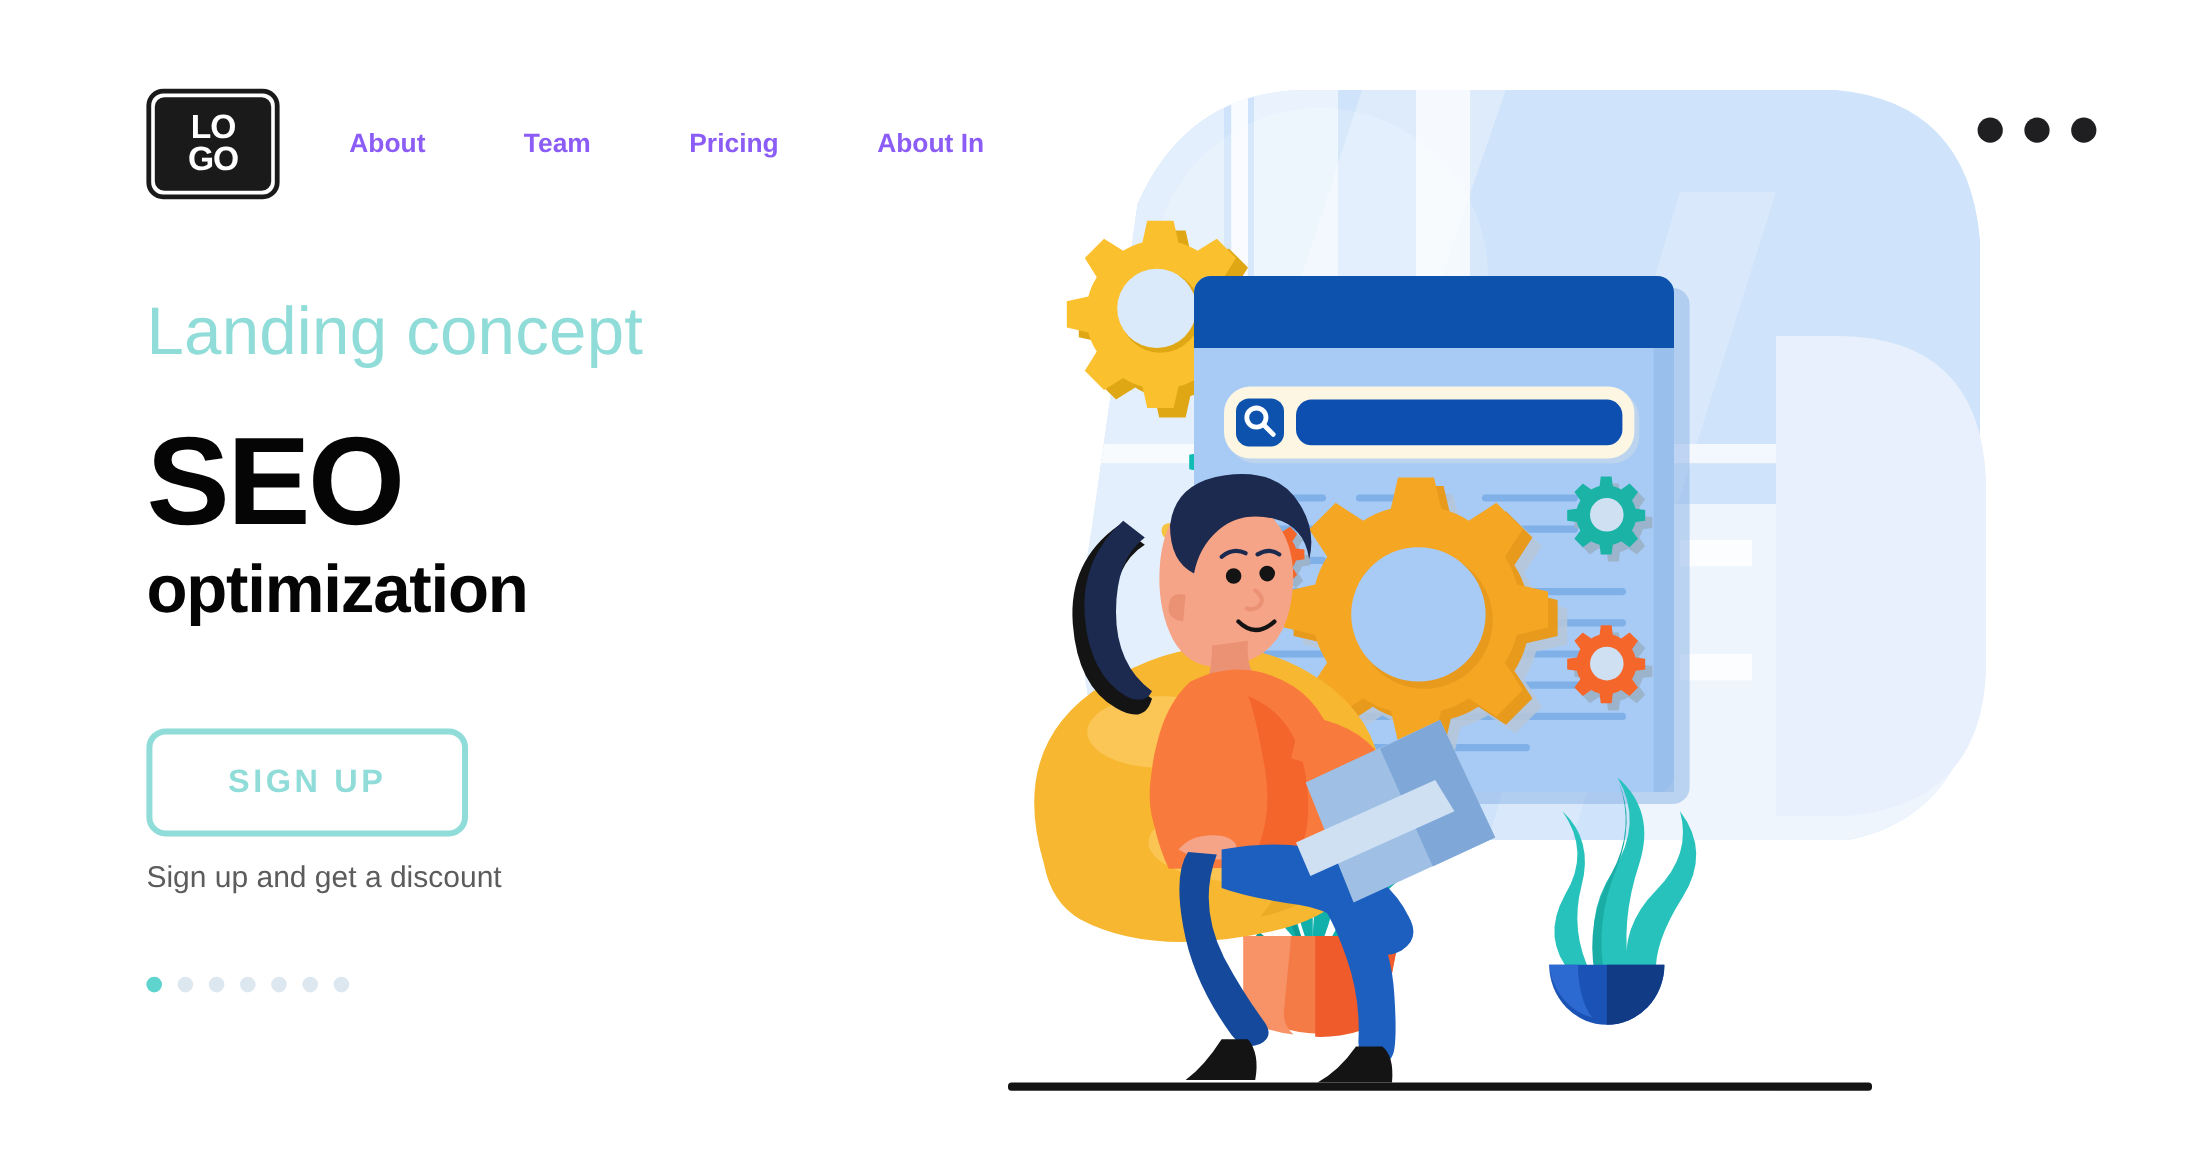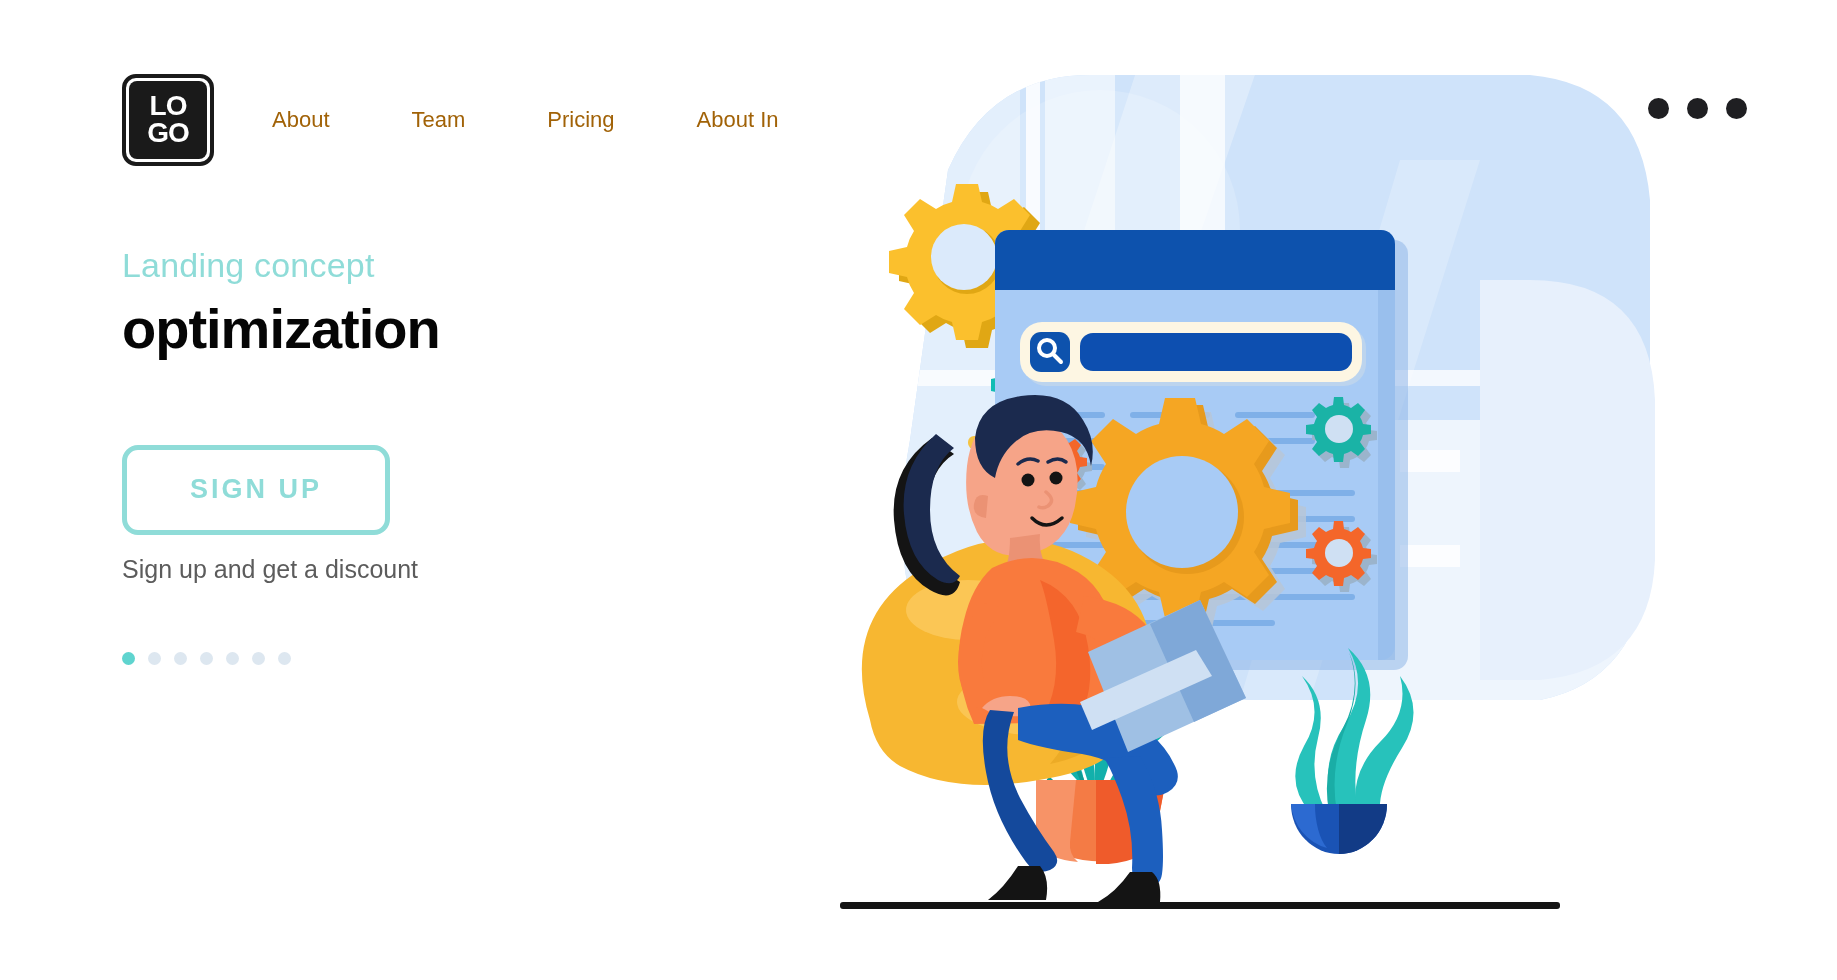--- a/index.html
+++ b/index.html
@@ -10,41 +10,41 @@
     overflow: hidden;
   }
   .page { position: relative; width: 1837px; height: 980px; background: #fff; }
 
   
   .header {
     position: absolute; top: 72px; left: 122px; right: 90px;
     height: 96px; display: flex; align-items: center;
   }
   .logo-box {
-    width: 92px; height: 92px; border: 4px solid #1a1a1a; border-radius: 14px;
+    width: 111px; height: 92px; border: 4px solid #1a1a1a; border-radius: 14px;
     padding: 3px; flex: 0 0 auto;
   }
   .logo-inner {
     width: 100%; height: 100%; background: #1a1a1a; border-radius: 8px;
     display: flex; flex-direction: column; align-items: center; justify-content: center;
     color: #fff; font-weight: bold; font-size: 28px; line-height: 0.95; letter-spacing: -1px;
   }
   .nav { display: flex; align-items: center; margin-left: 58px; }
   .nav-item {
-    font-size: 22px; font-weight: normal; color: #a16207;
+    font-size: 22px; font-weight: bold; color: #8b5cf6;
     margin-right: 82px; cursor: pointer; white-space: nowrap;
   }
   .menu-dots { position: absolute; right: 0; top: 26px; display: flex; gap: 18px; }
   .menu-dots i { display:block; width: 21px; height: 21px; border-radius: 50%; background: #1f1f22; }
 
   
   .hero { position: absolute; left: 122px; top: 248px; width: 640px; }
   .eyebrow {
-    font-size: 34px; color: #8fdcd8; letter-spacing: 0.2px; line-height: 1;
-    margin-bottom: 18px;
+    font-size: 56px; color: #8fdcd8; letter-spacing: 0.2px; line-height: 1;
+    margin-bottom: 46px;
   }
   .title-main {
     font-size: 104px; font-weight: bold; color: #050505; line-height: 1.0;
     letter-spacing: -2px;
   }
   .title-sub {
     font-size: 56px; font-weight: bold; color: #050505; line-height: 1.05;
     letter-spacing: -1px; margin-top: 8px;
   }
   .cta {
@@ -83,20 +83,21 @@
     </div>
     <div class="menu-dots">
       <i></i>
       <i></i>
       <i></i>
     </div>
   </div>
 
   <div class="hero">
     <div class="eyebrow">Landing concept</div>
+    <div class="title-main">SEO</div>
     <div class="title-sub">optimization</div>
     <div class="cta">SIGN UP</div>
     <div class="note">Sign up and get a discount</div>
     <div class="dots">
       <i class="on"></i>
       <i></i>
       <i></i>
       <i></i>
       <i></i>
       <i></i>

